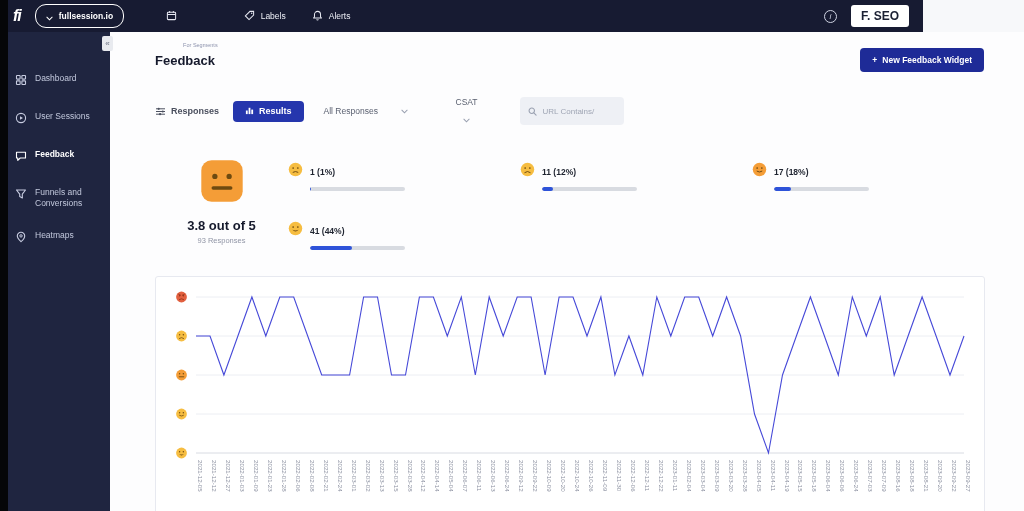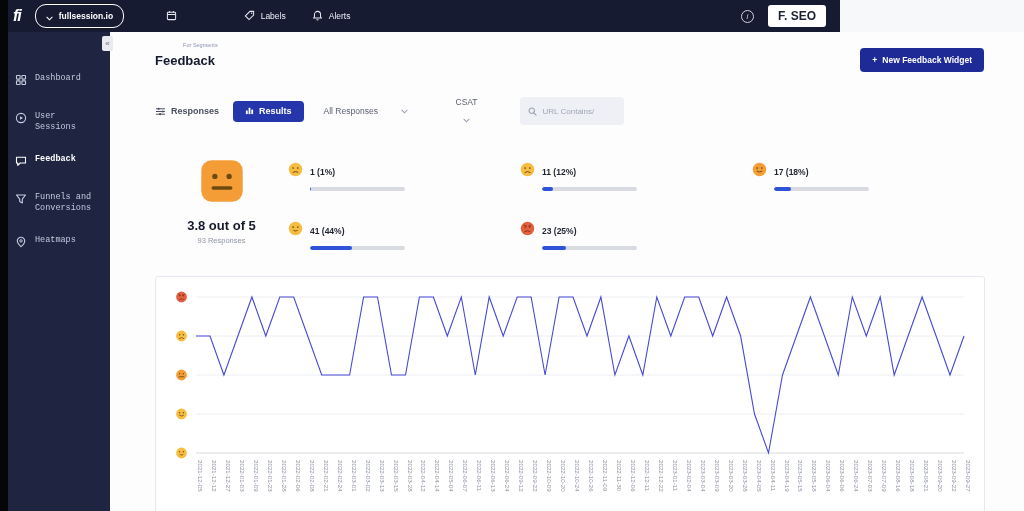--- a/index.html
+++ b/index.html
@@ -3,42 +3,42 @@
 <meta charset="utf-8">
 <style>
   * { margin:0; padding:0; box-sizing:border-box; }
   html,body { width:1024px; height:511px; overflow:hidden; background:#f7f8fa;
     font-family:"Liberation Sans", sans-serif; }
 
   
   .left-strip { position:absolute; left:0; top:0; width:8px; height:511px; background:#050608; z-index:30; }
 
   
-  .topbar { position:absolute; left:0; top:0; width:840px; height:32px; background:#171b32;
+  .topbar { position:absolute; left:0; top:0; width:923px; height:32px; background:#171b32;
     display:flex; align-items:center; padding:0 14px 0 13px; z-index:20; }
   .logo { color:#fff; font-weight:bold; font-style:italic; font-size:16px; letter-spacing:-1px; }
   .workspace { margin-left:14px; display:flex; align-items:center; gap:6px; border:1px solid #fff;
     border-radius:11px; padding:2px 10px; color:#fff; cursor:pointer; }
   .workspace .ws-label { font-size:8.5px; font-weight:bold; }
   .top-nav { display:flex; align-items:center; gap:26px; margin-left:42px; }
   .top-nav-item { display:flex; align-items:center; gap:6px; cursor:pointer; }
   .top-nav-item .nav-label { font-size:8.5px; color:#eef0f7; }
   .top-nav-item .nav-sub { font-size:5.5px; color:#8d93ad; margin-top:1px; }
   .top-right { margin-left:auto; display:flex; align-items:center; gap:14px; }
   .info-circle { width:13px; height:13px; border:1px solid #cfd3e2; border-radius:50%; color:#cfd3e2;
     font-size:8px; display:flex; align-items:center; justify-content:center; font-style:italic; cursor:pointer; }
   .user-btn { background:#fff; color:#1b2033; font-size:12px; font-weight:bold; border:none;
     border-radius:3px; padding:4px 10px; cursor:pointer; }
 
   
   .sidebar { position:absolute; left:0; top:32px; width:110px; height:479px; background:#1f2540;
     padding-top:30px; z-index:10; }
   .side-item { display:flex; align-items:flex-start; gap:8px; padding:10px 10px 10px 15px;
     cursor:pointer; }
-  .side-item .side-label { font-size:8.5px; color:#c3c9dd; line-height:1.3; padding-top:1px;font-family:Liberation Mono, monospace; }
+  .side-item .side-label { font-size:8.5px; color:#c3c9dd; line-height:1.3; padding-top:1px; }
   .side-item.active .side-label { color:#ffffff; font-weight:bold; }
   .collapse-btn { position:absolute; left:102px; top:36px; width:11px; height:15px; background:#e8eaef;
     color:#6a7080; font-size:8px; display:flex; align-items:center; justify-content:center;
     border-radius:2px; cursor:pointer; z-index:25; }
 
   
   .main { position:absolute; left:110px; top:32px; width:914px; height:479px; background:#fdfdfe;
     padding:16px 40px 0 45px; }
   .page-header { display:flex; align-items:center; justify-content:space-between; }
   .page-title { font-size:13px; font-weight:bold; color:#15192c; }
@@ -296,35 +296,20 @@
           <span><svg width="15" height="15" viewBox="0 0 20 20">
                 <circle cx="10" cy="10" r="9" fill="#f6bd41"></circle>
                 <circle cx="6.9" cy="8" r="1.15" fill="#6e4a10"></circle>
                 <circle cx="13.1" cy="8" r="1.15" fill="#6e4a10"></circle>
                 <path d="M5.8 11.6 Q10 16.4 14.2 11.6 Q10 13.6 5.8 11.6 Z" fill="#6e4a10"></path>
               </svg></span>
           <span class="rating-label">41 (44%)</span>
         </div>
         <div class="bar">
             <div class="bar-fill" style="width: 44%;"></div>
-          </div>
-      </div>
-      <div class="rating">
-        <div class="rating-top">
-          <span><svg width="15" height="15" viewBox="0 0 20 20">
-                <circle cx="10" cy="10" r="9" fill="#e2603f"></circle>
-                <circle cx="6.9" cy="8" r="1.15" fill="#8e2f14"></circle>
-                <circle cx="13.1" cy="8" r="1.15" fill="#8e2f14"></circle>
-                <path d="M6.4 14.2 Q10 11.4 13.6 14.2" stroke="#8e2f14" stroke-width="1.3" fill="none" stroke-linecap="round"></path>
-                <path d="M5.2 5.4 L8.6 7 M14.8 5.4 L11.4 7" stroke="#8e2f14" stroke-width="1.2" stroke-linecap="round"></path>
-              </svg></span>
-          <span class="rating-label">23 (25%)</span>
-        </div>
-        <div class="bar">
-            <div class="bar-fill" style="width: 25%;"></div>
           </div>
       </div>
     </div>
   </div>
 
   <div class="chart-card">
     <div id="chart"><svg width="800" height="226" viewBox="0 0 800 226" font-family="Liberation Sans, sans-serif">
           <line x1="26" y1="8" x2="794" y2="8" stroke="#eceef3" stroke-width="1"></line>
           <line x1="26" y1="47" x2="794" y2="47" stroke="#eceef3" stroke-width="1"></line>
           <line x1="26" y1="86" x2="794" y2="86" stroke="#eceef3" stroke-width="1"></line>

